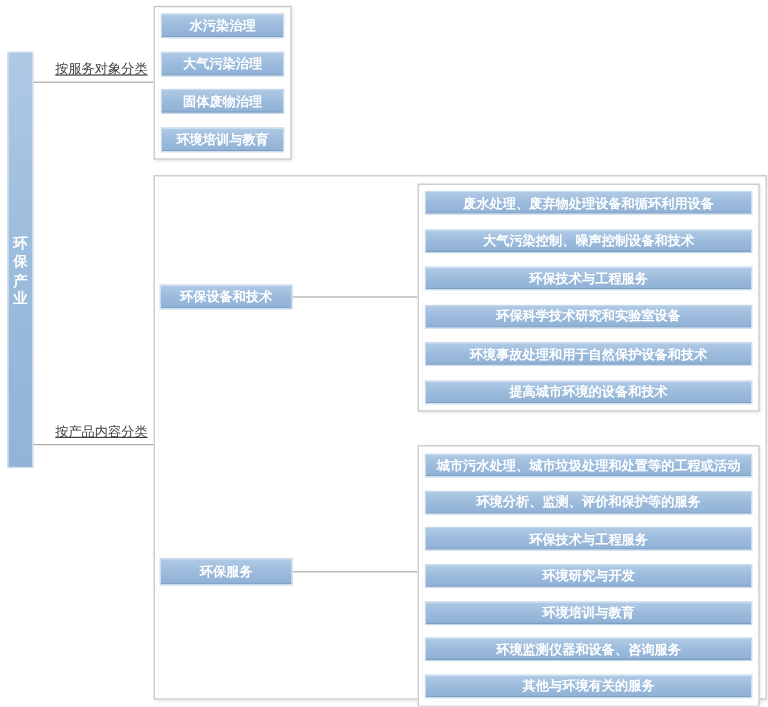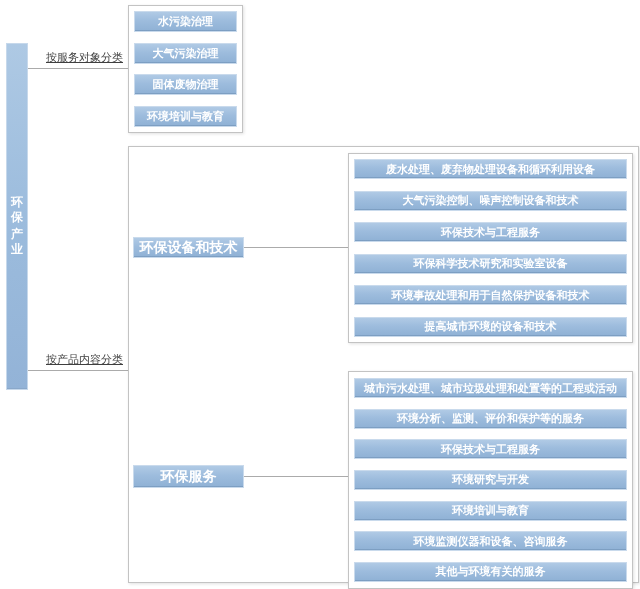--- a/index.html
+++ b/index.html
@@ -48,21 +48,21 @@
     white-space:nowrap; overflow:hidden;
     box-shadow:inset 0 -1px 0 rgba(40,70,110,0.18);
   }
   #group-service .node { height:21px; }
   #group-equipment-items .node, #group-service-items .node { height:20px; }
 
   .mid-node {
     position:absolute; width:111px;
     background:linear-gradient(180deg,#b0cae5 0%,#9dbcdd 45%,#8fb1d5 100%);
     border:1px solid #c9daec; box-sizing:border-box;
-    color:#ffffff; font-weight:bold; font-size:14px;
+    color:#ffffff; font-weight:bold; font-size:11px;
     display:flex; align-items:center; justify-content:center;
     box-shadow:inset 0 -1px 0 rgba(40,70,110,0.18);
     text-align:center;
   }
   #mid-equipment { left:133px; top:237px; height:21px; }
   #mid-services  { left:133px; top:465px; height:23px; }
 </style>
 </head>
 <body>
 

